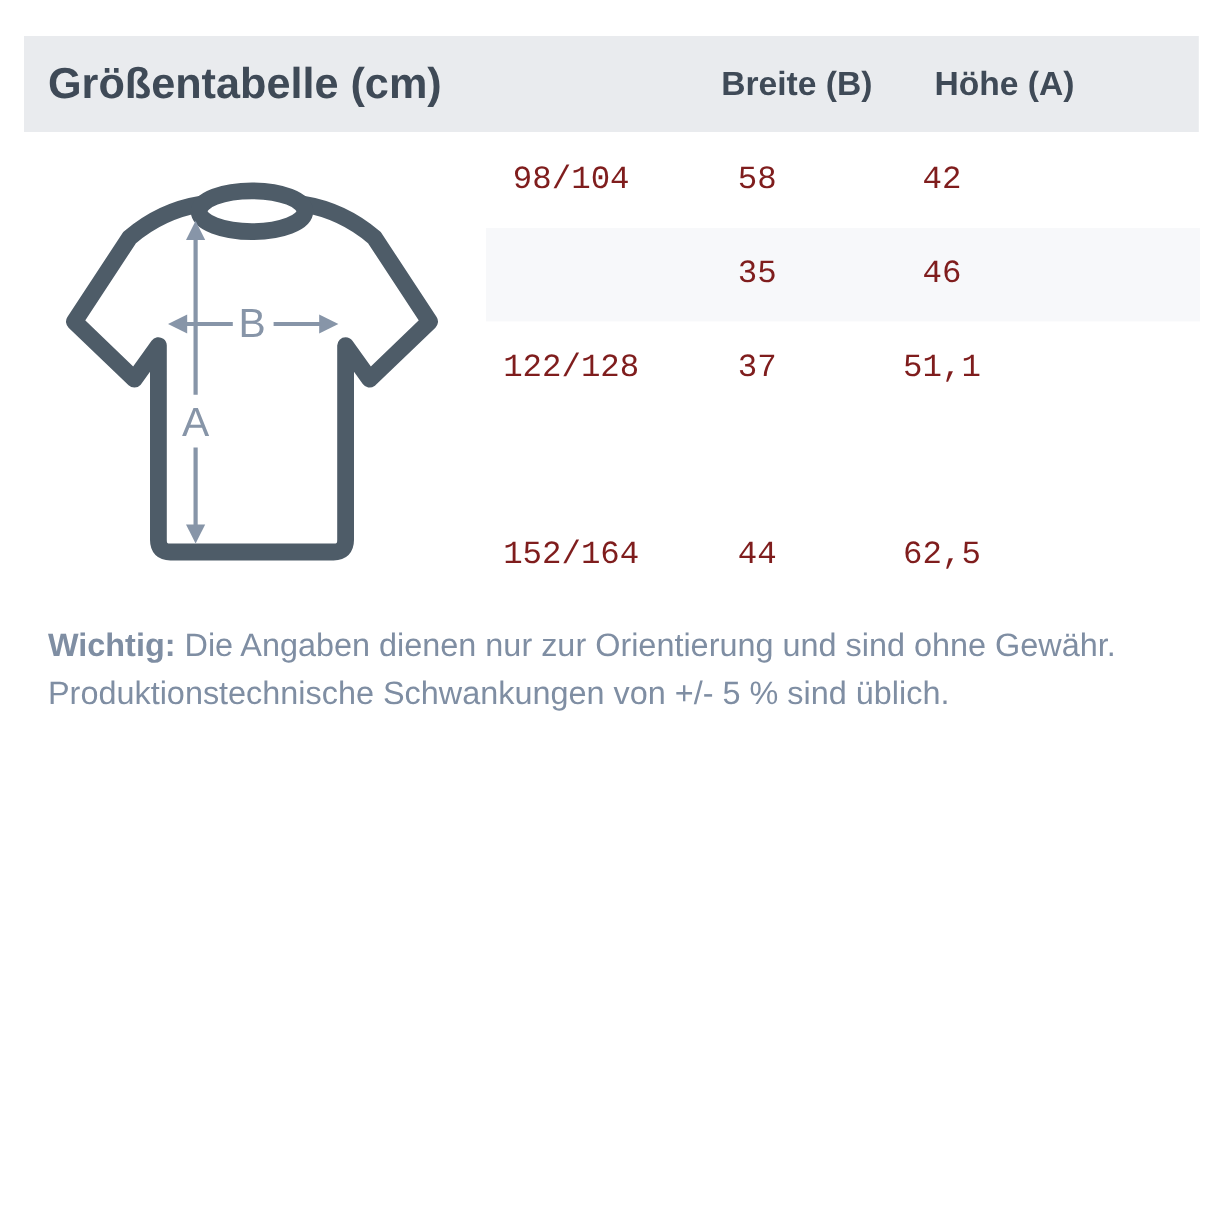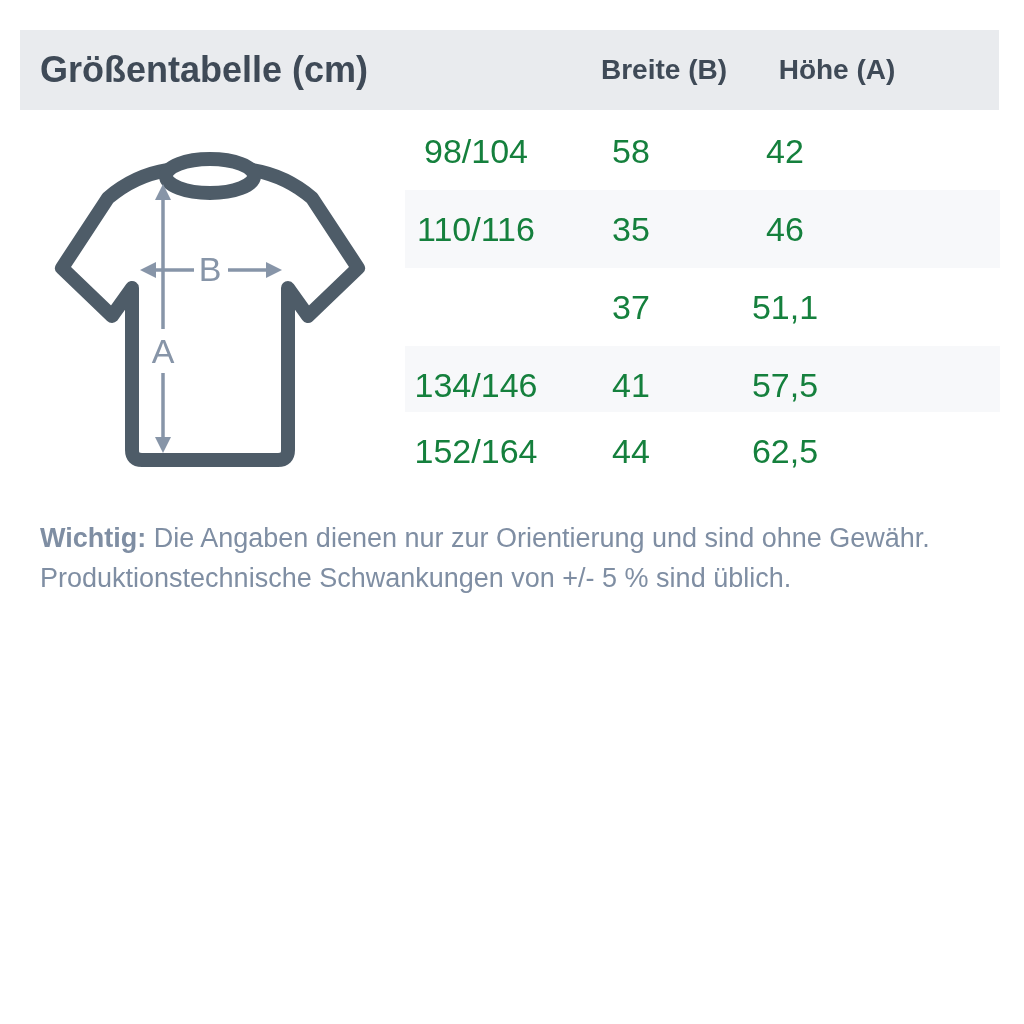--- a/index.html
+++ b/index.html
@@ -20,21 +20,21 @@
     font-size:28px;font-weight:bold;color:#3f4a57;white-space:nowrap;
   }
   .header-col.breite{left:644px;}
   .header-col.hoehe{left:817px;}
   .trow{
     position:absolute;left:405px;width:595px;height:78px;background:#ffffff;
   }
   .trow.striped{background:#f7f8fa;}
   .trow .cell{
     position:absolute;top:50%;transform:translate(-50%,-50%);
-    font-size:34px;color:#15803d;white-space:nowrap;
+    font-size:27px;color:#7f1d1d;white-space:nowrap;font-family:Liberation Mono, monospace;
   }
   .cell.size{left:71px;}
   .cell.breite{left:226px;}
   .cell.hoehe{left:380px;}
   .shirt-figure{position:absolute;left:48px;top:146px;width:320px;height:338px;}
   .note{
     position:absolute;left:40px;top:518px;width:950px;
     font-size:27px;line-height:40px;color:#7f8ea3;
   }
   .note .bold{font-weight:bold;}
@@ -49,34 +49,29 @@
     <div class="header-col breite">Breite (B)</div>
     <div class="header-col hoehe">Höhe (A)</div>
   </div>
 
   <div class="trow" style="top:112px">
     <span class="cell size">98/104</span>
     <span class="cell breite">58</span>
     <span class="cell hoehe">42</span>
   </div>
   <div class="trow striped" style="top:190px">
-    <span class="cell size">110/116</span>
     <span class="cell breite">35</span>
     <span class="cell hoehe">46</span>
   </div>
   <div class="trow" style="top:268px">
+    <span class="cell size">122/128</span>
     <span class="cell breite">37</span>
     <span class="cell hoehe">51,1</span>
   </div>
-  <div class="trow striped" style="top:346px">
-    <span class="cell size">134/146</span>
-    <span class="cell breite">41</span>
-    <span class="cell hoehe">57,5</span>
-  </div>
-  <div class="trow" style="top:412px">
+  <div class="trow" style="top:424px">
     <span class="cell size">152/164</span>
     <span class="cell breite">44</span>
     <span class="cell hoehe">62,5</span>
   </div>
 
   <svg class="shirt-figure" viewBox="0 0 320 338" xmlns="http://www.w3.org/2000/svg">
 
     <g fill="#ffffff" stroke="#4e5c68" stroke-width="14" stroke-linejoin="round" stroke-linecap="round">
       <path d="M 120 24
                C 95 28, 74 40, 60 52

